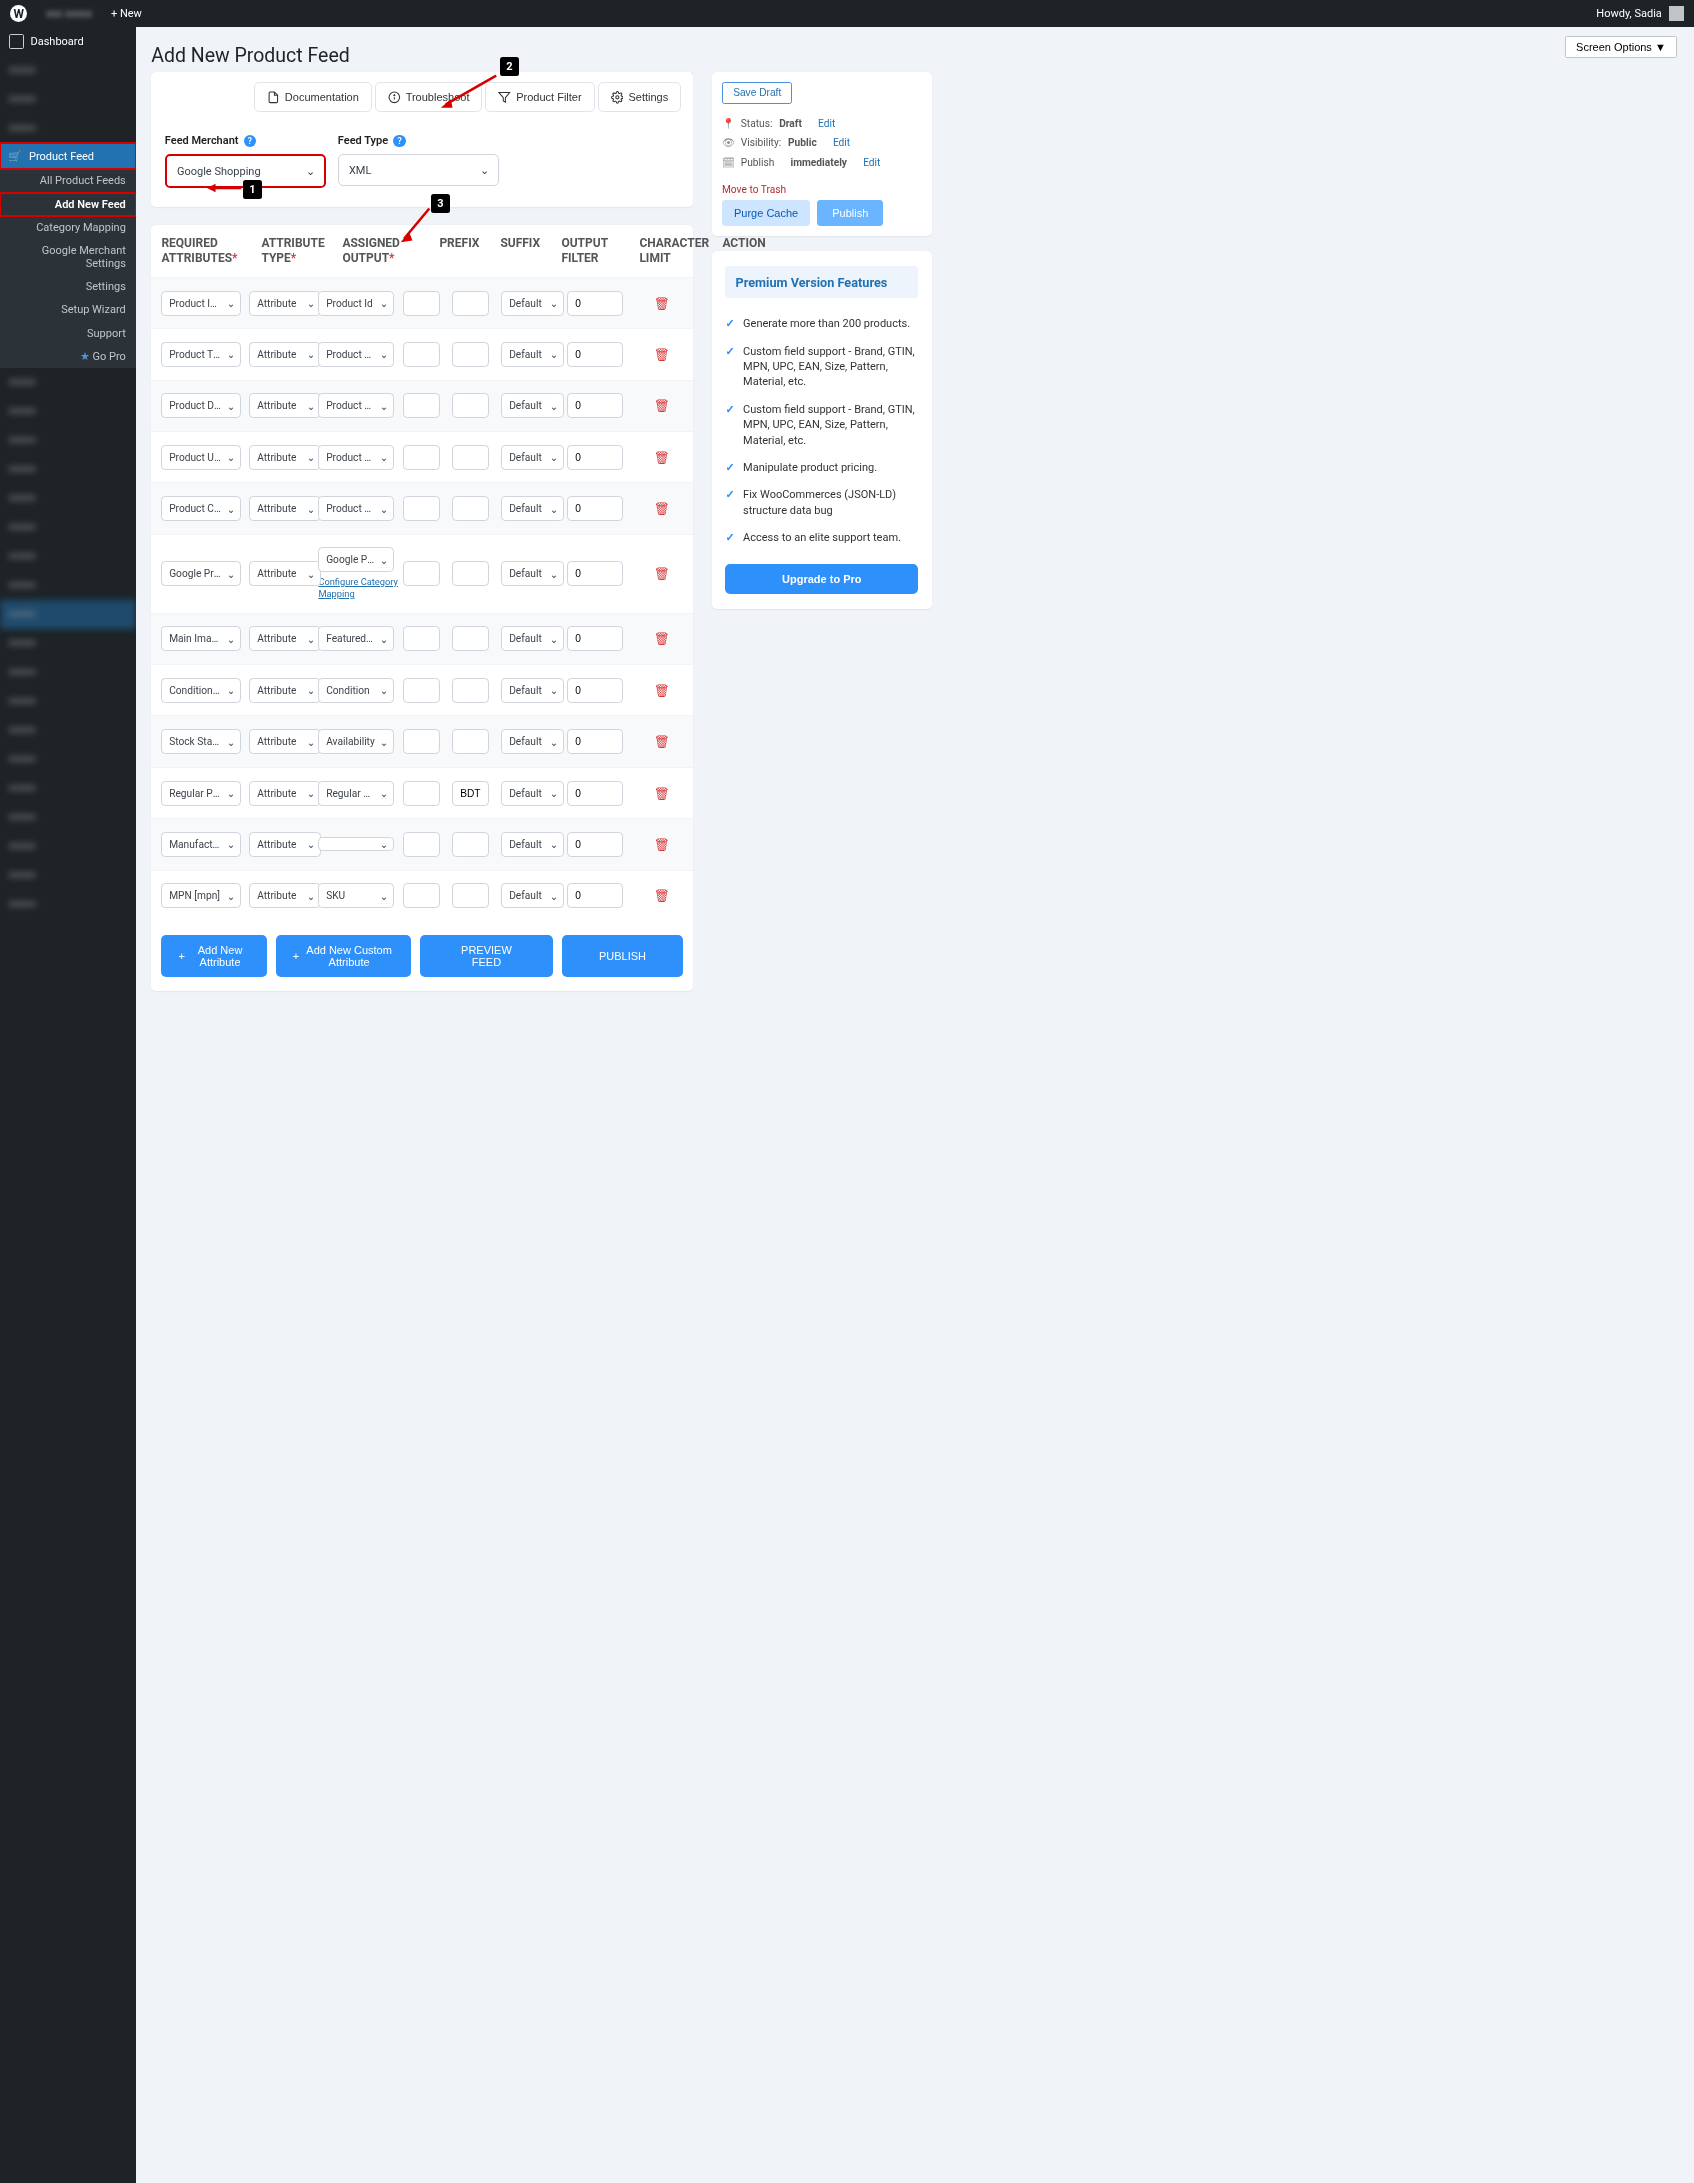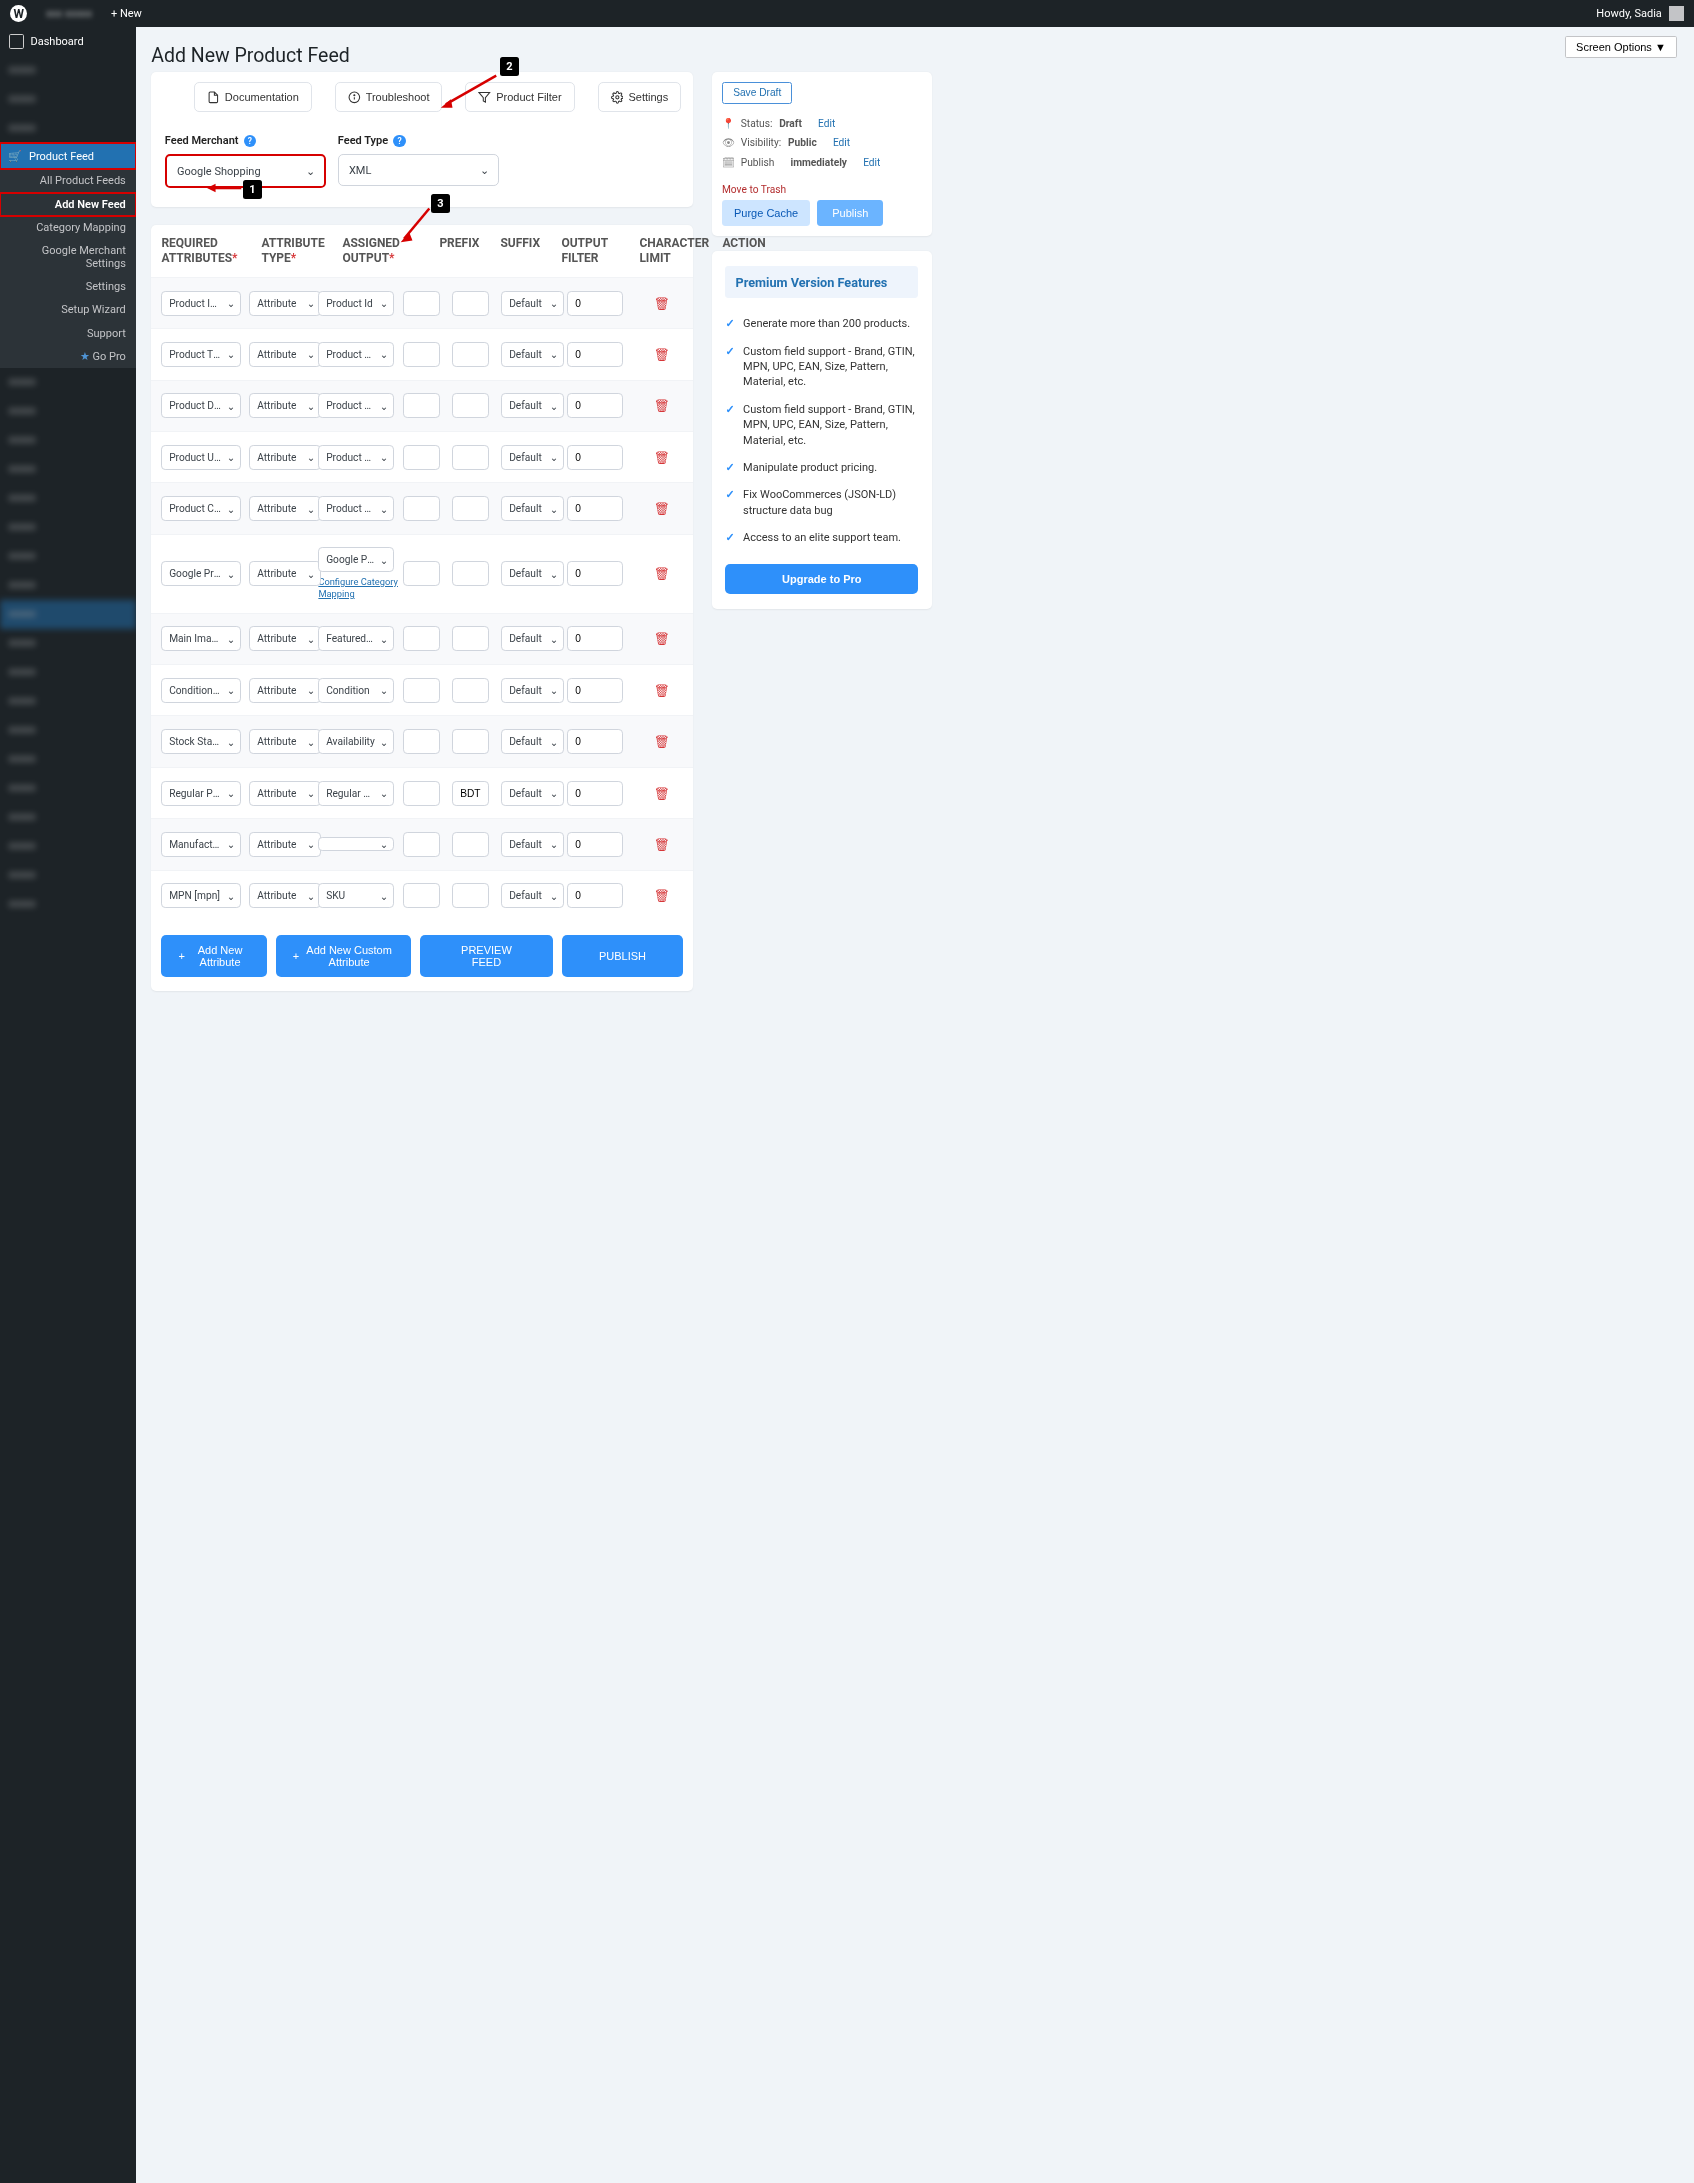--- a/index.html
+++ b/index.html
@@ -43,21 +43,21 @@
 .title-red { border: 2.5px solid #d60000; }
 
 .content-cols { display: flex; gap: 18.6px; align-items: flex-start; }
 .left-col { flex: 1; max-width: 542px; }
 .right-col { width: 220px; }
 
 
 .card { background: #fff; border-radius: 5.1px; box-shadow: 0 0.8px 1.7px rgba(0,0,0,0.06); }
 
 
-.pill-row { display: flex; gap: 23px; justify-content: flex-end; padding: 10.2px 12px; }
+.pill-row { display: flex; gap: 3px; justify-content: flex-end; padding: 10.2px 12px; }
 .pill { background: #fff; border: 0.8px solid #e0e4ea; border-radius: 5.1px; padding: 7.6px 12px; font-size: 11px; color: #333; display: flex; align-items: center; gap: 5.1px; cursor: pointer; }
 .pill svg { width: 12.7px; height: 12.7px; }
 
 
 .fm-section { padding: 12px 13.6px 18.6px; display: flex; gap: 12px; }
 .fm-block { display: flex; flex-direction: column; gap: 6.8px; }
 .fm-label { font-size: 11px; font-weight: 600; color: #222; display: flex; align-items: center; gap: 5.1px; }
 .help-q { width: 12.7px; height: 12.7px; border-radius: 50%; background: #2e90fa; color: #fff; font-size: 8.5px; display: inline-flex; align-items: center; justify-content: center; }
 .select { border: 0.8px solid #d0d5dd; border-radius: 5.1px; padding: 8.5px 24px 8.5px 10.2px; font-size: 11px; background: #fff; position: relative; min-width: 161px; }
 .select.red { border: 2.5px solid #d60000; }

